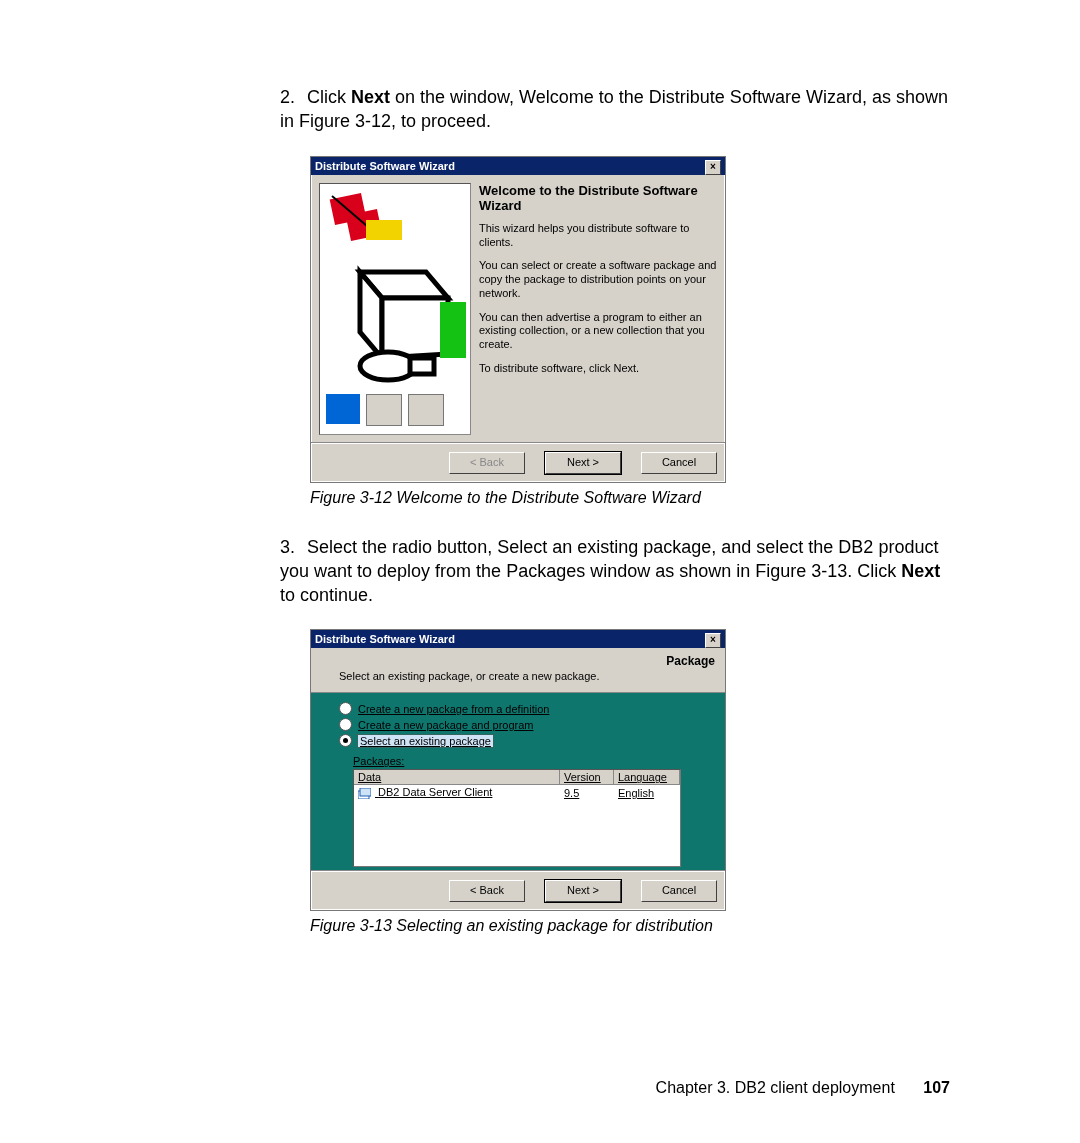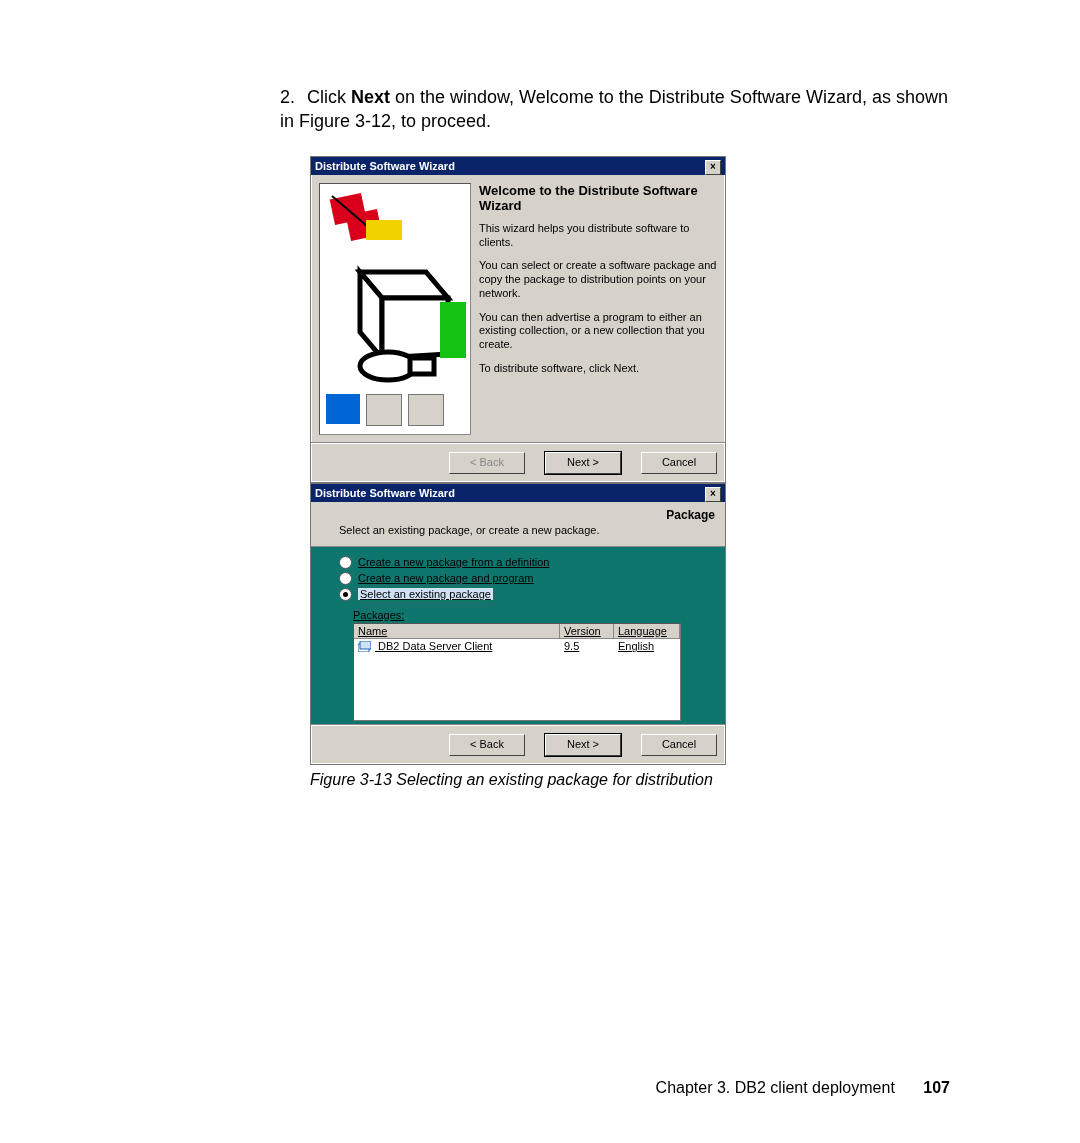--- a/index.html
+++ b/index.html
@@ -183,21 +183,26 @@
         <div class="p">To distribute software, click Next.</div>
       </div>
     </div>
     <div class="btnrow">
       <div class="btn disabled"><span>&lt; Back</span></div>
       <div class="btn default"><span>Next &gt;</span></div>
       <div class="btn"><span>Cancel</span></div>
     </div>
   </div>
 
-
+  <div class="caption">Figure 3-12   Welcome to the Distribute Software Wizard</div>
+
+  <div class="step">
+    <span class="step-num">3.</span>
+    <span>Select the radio button, Select an existing package, and select the DB2 product you want to deploy from the Packages window as shown in Figure 3-13. Click </span><b>Next</b><span> to continue.</span>
+  </div>
 
   <div class="wiz">
     <div class="titlebar">
       <span>Distribute Software Wizard</span>
       <span class="tb-x">×</span>
     </div>
     <div class="wiz2-head">
       <div class="t">Package</div>
       <div class="s">Select an existing package, or create a new package.</div>
     </div>
@@ -214,21 +219,21 @@
       <div class="radio-row sel">
         <span class="radio">
             <span class="dot"></span>
           </span>
         <span class="lbl"><u>S</u>elect an existing package</span>
       </div>
 
       <div class="pkg-label"><u>P</u>ackages:</div>
       <div class="pkg-table">
         <div class="pkg-hdr">
-          <div class="cell c-name">Name</div>
+          <div class="cell c-name">Data</div>
           <div class="cell c-ver">Version</div>
           <div class="cell c-lang">Language</div>
         </div>
         <div class="pkg-row">
           <div class="cell c-name">
             <svg class="pkg-icon" viewBox="0 0 13 11">
               <rect x="0" y="3" width="11" height="8" fill="#fff" stroke="#1b5fb5"></rect>
               <rect x="2" y="0" width="11" height="8" fill="#cfe3f7" stroke="#1b5fb5"></rect>
             </svg>
             <span>DB2 Data Server Client</span>

